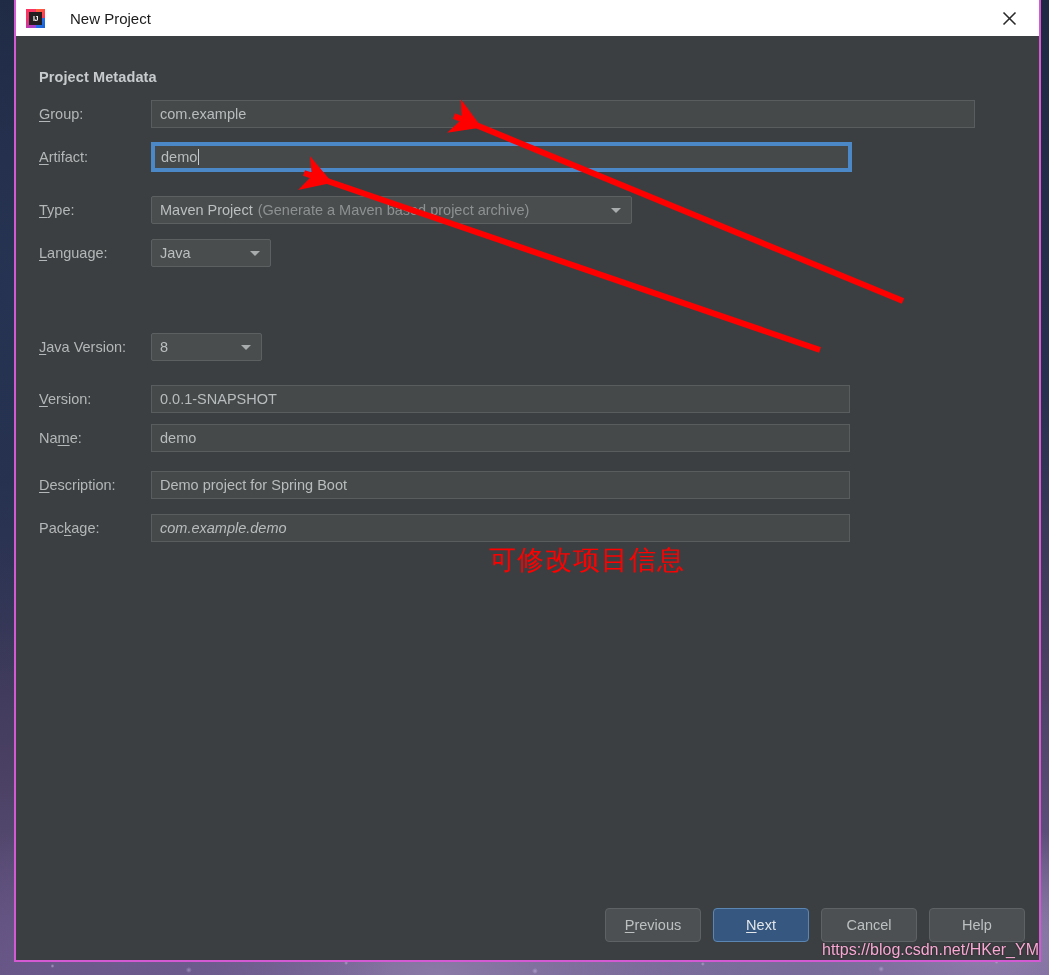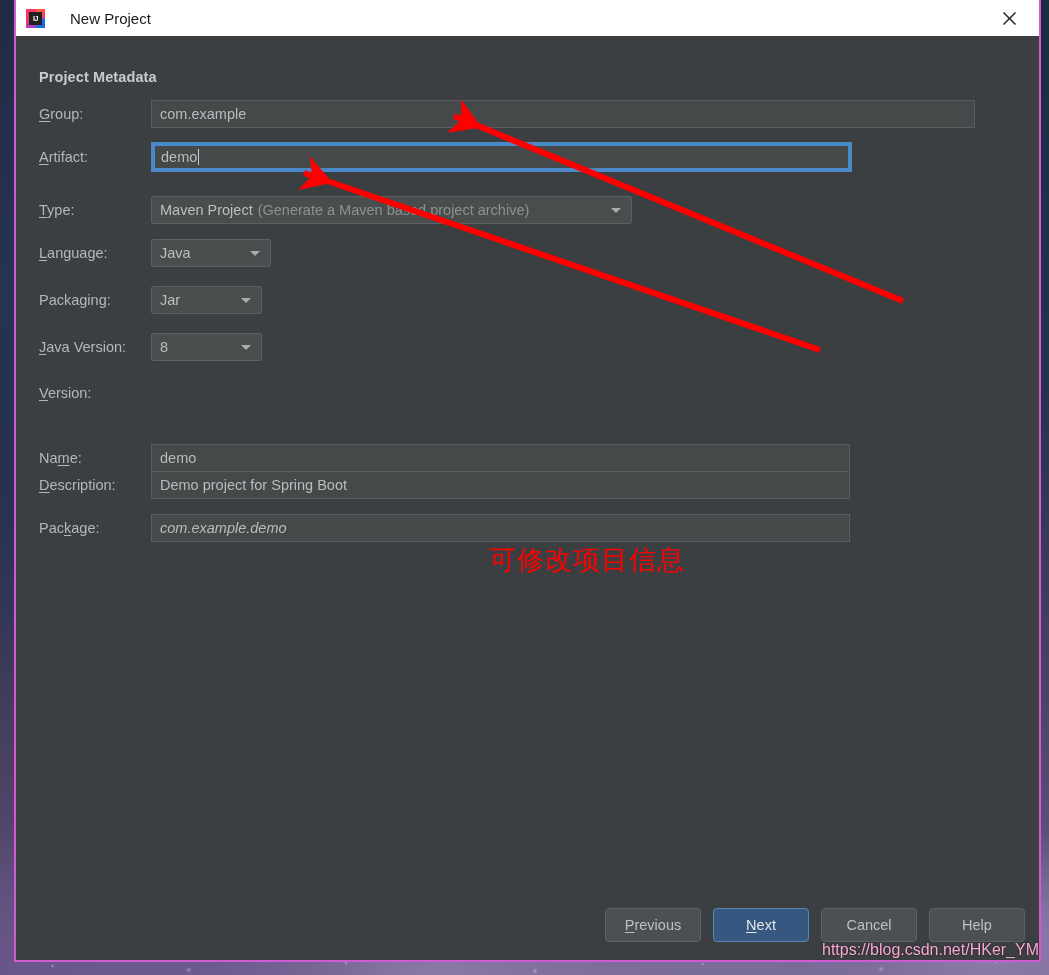--- a/index.html
+++ b/index.html
@@ -259,45 +259,39 @@
     <div class="row" style="top:203px;">
       <div class="lbl"><span></span><u>L</u><span>anguage:</span></div>
       <div class="combo" style="width:120px;">
         <span class="val">Java</span>
         <span class="arrow">
             <span class="tri"></span>
           </span>
       </div>
     </div>
 
-    <div class="row" style="top:250px;">
-      <div class="lbl"><span>Packaging:</span><u></u><span></span></div>
-      <div class="combo" style="width:111px;">
-        <span class="val">Jar</span>
-        <span class="arrow">
-            <span class="tri"></span>
-          </span>
-      </div>
-    </div>
 
     <div class="row" style="top:297px;">
       <div class="lbl"><span></span><u>J</u><span>ava Version:</span></div>
       <div class="combo" style="width:111px;">
         <span class="val">8</span>
         <span class="arrow">
             <span class="tri"></span>
           </span>
       </div>
     </div>
 
     <div class="row" style="top:349px;">
       <div class="lbl"><span></span><u>V</u><span>ersion:</span></div>
-    </div>
-
-    <div class="row" style="top:408px;">
+      <div class="txtfield" style="width:699px;">
+        <span>0.0.1-SNAPSHOT</span>
+      </div>
+    </div>
+
+    <div class="row" style="top:388px;">
       <div class="lbl"><span>Na</span><u>m</u><span>e:</span></div>
       <div class="txtfield" style="width:699px;">
         <span>demo</span>
       </div>
     </div>
 
     <div class="row" style="top:435px;">
       <div class="lbl"><span></span><u>D</u><span>escription:</span></div>
       <div class="txtfield" style="width:699px;">
         <span>Demo project for Spring Boot</span>

